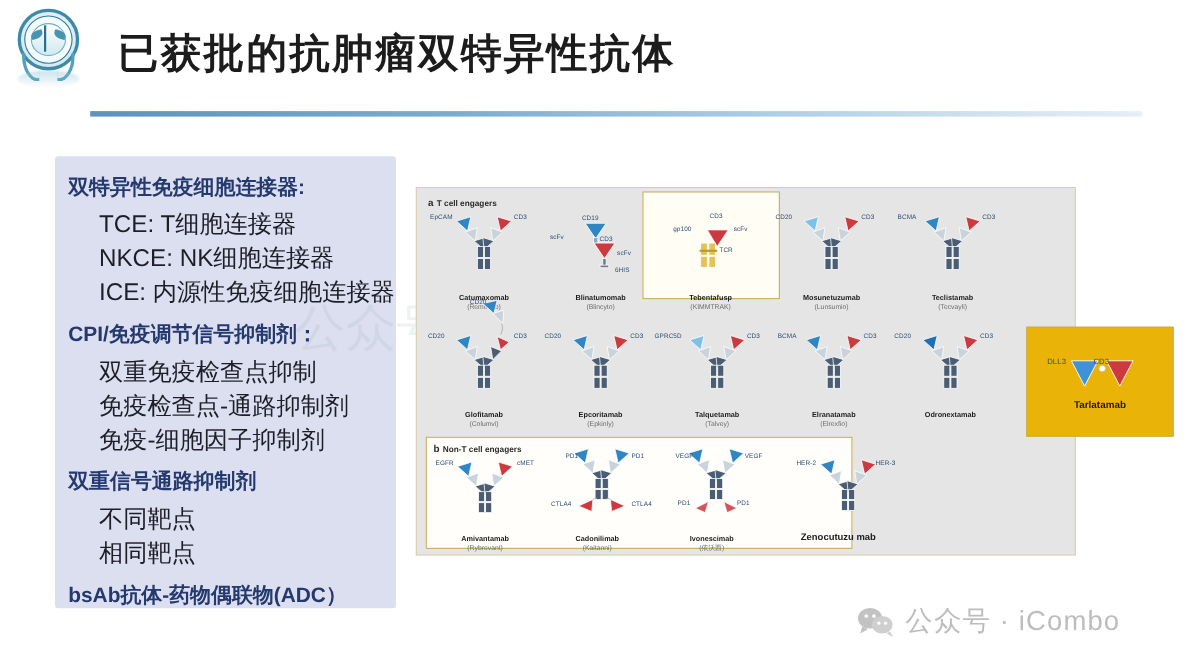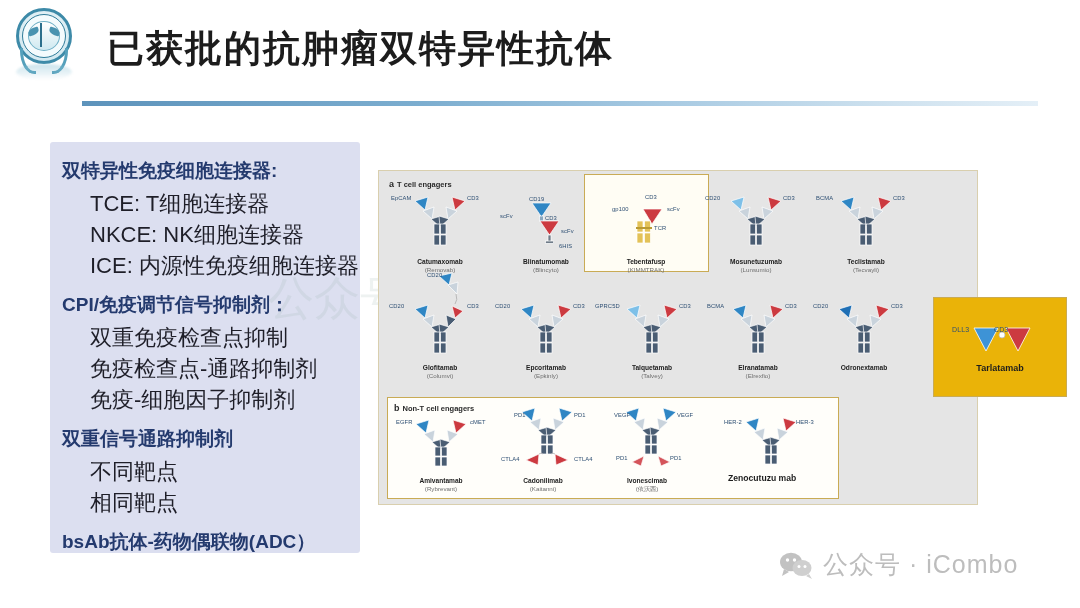--- a/index.html
+++ b/index.html
@@ -90,21 +90,21 @@
   .sec-label {
     position:absolute; font-size:7.5px; font-weight:bold; color:#2a2a2a;
     white-space:nowrap;
   }
   .sec-label .letter { font-size:9px; font-weight:bold; margin-right:3px; }
 
   .ab { position:absolute; width:78px; }
   .ab-svg { display:block; margin:0 auto; }
   .ab-name {
     text-align:center; font-size:6.6px; font-weight:bold; color:#1d1d1d;
-    line-height:8px; margin-top:5px; white-space:nowrap;
+    line-height:8px; margin-top:15px; white-space:nowrap;
   }
   .ab-brand {
     text-align:center; font-size:6.2px; color:#6e6e6e; line-height:8px;
     white-space:nowrap;
   }
   .tgt {
     position:absolute; font-size:5.8px; color:#2e4f73; white-space:nowrap;
     letter-spacing:.1px;
   }
 
@@ -114,21 +114,21 @@
 
   
   #tarlatamab-box {
     position:absolute; left:933px; top:297px; width:134px; height:100px;
     background:#eab308; border:1px solid #c9ab55;
   }
   #tarlatamab-box .ab-name { font-size:9px; margin-top:6px; }
 
   
   #nonT-box {
-    position:absolute; left:8px; top:226px; width:452px; height:102px;
+    position:absolute; left:8px; top:226px; width:388px; height:102px;
     border:1px solid #c9ab55; background:#fffefa;
   }
 
   
   #wm-center {
     position:absolute; left:268px; top:268px;
     font-size:46px; color:rgba(150,175,165,0.16);
     font-weight:500; white-space:nowrap; pointer-events:none;
   }
   #wm-center .dot { margin:0 10px; }

